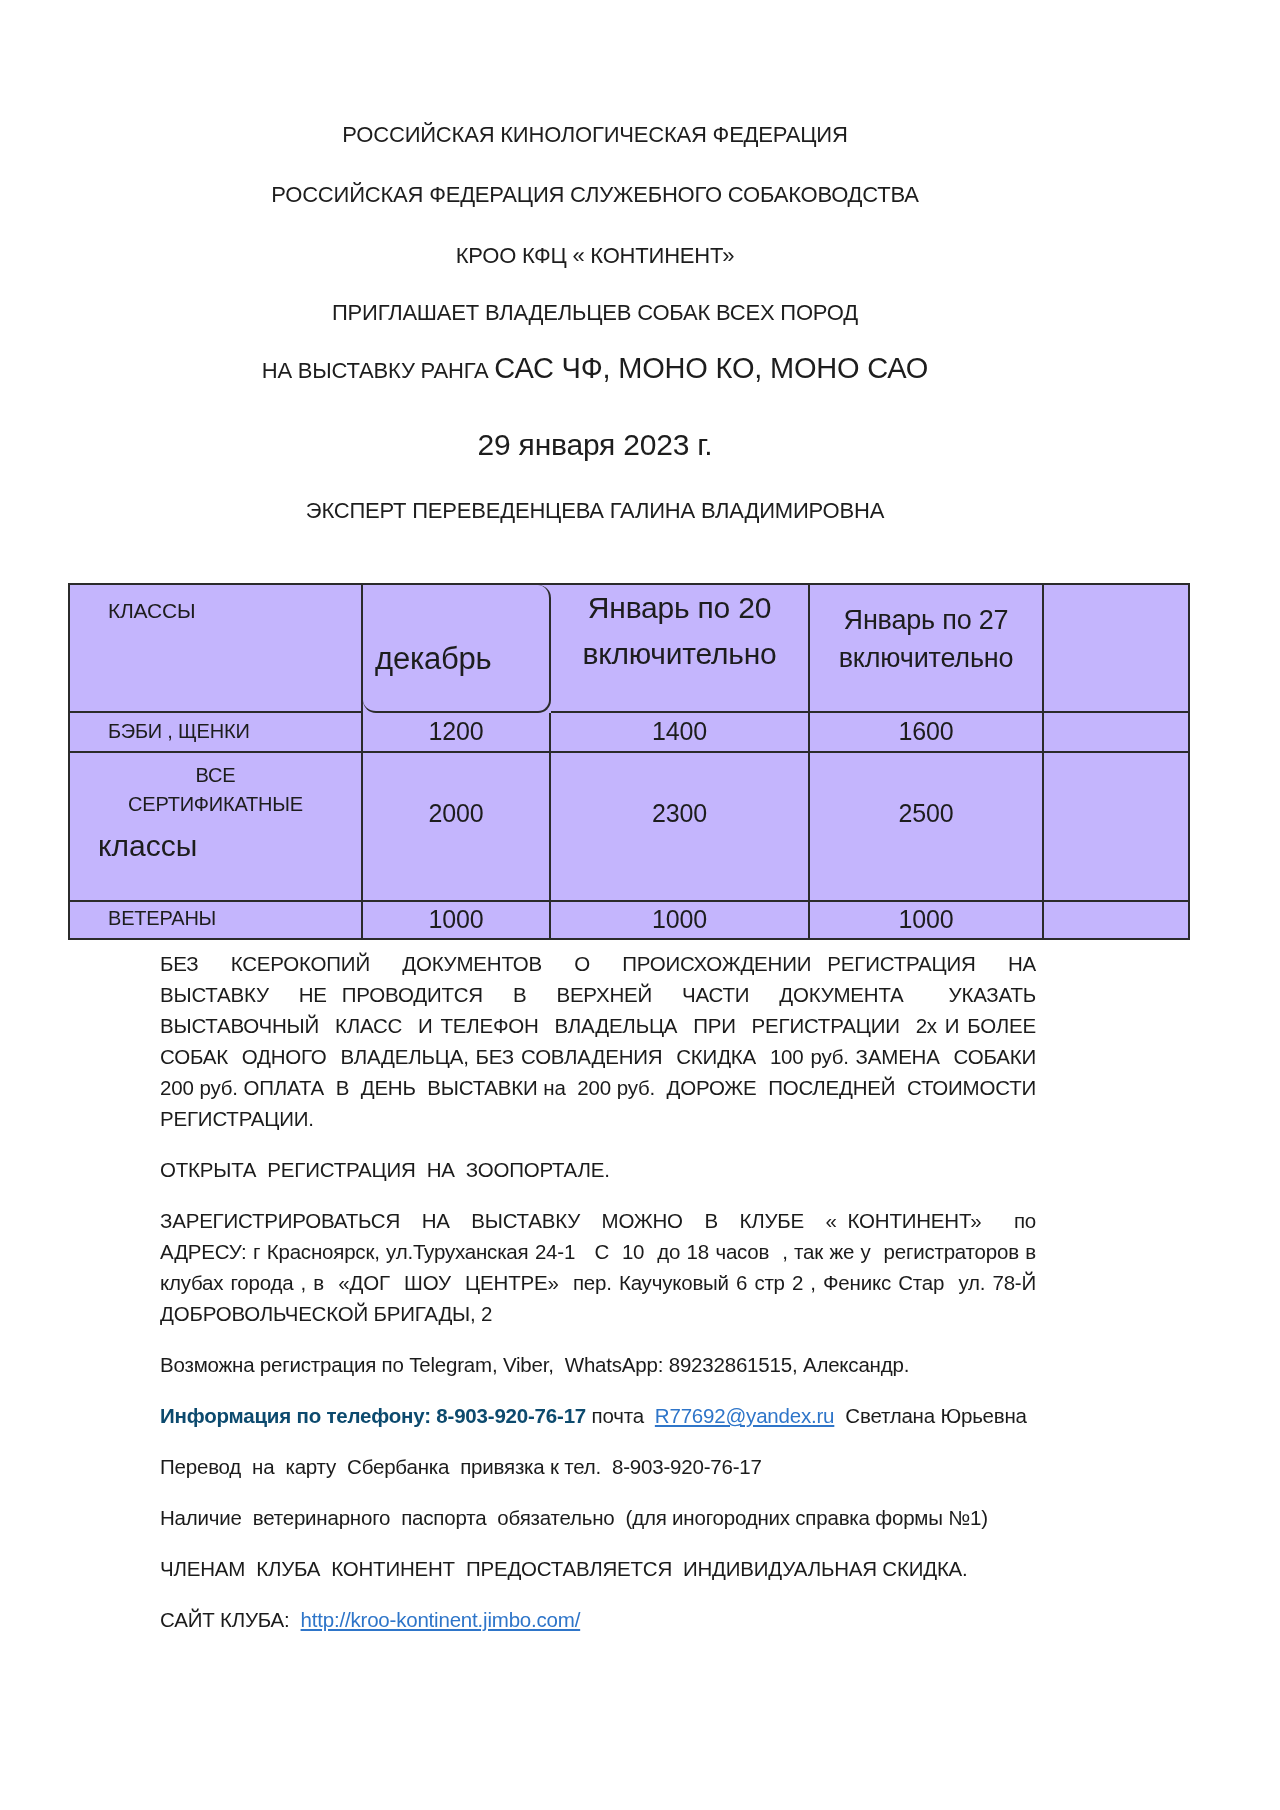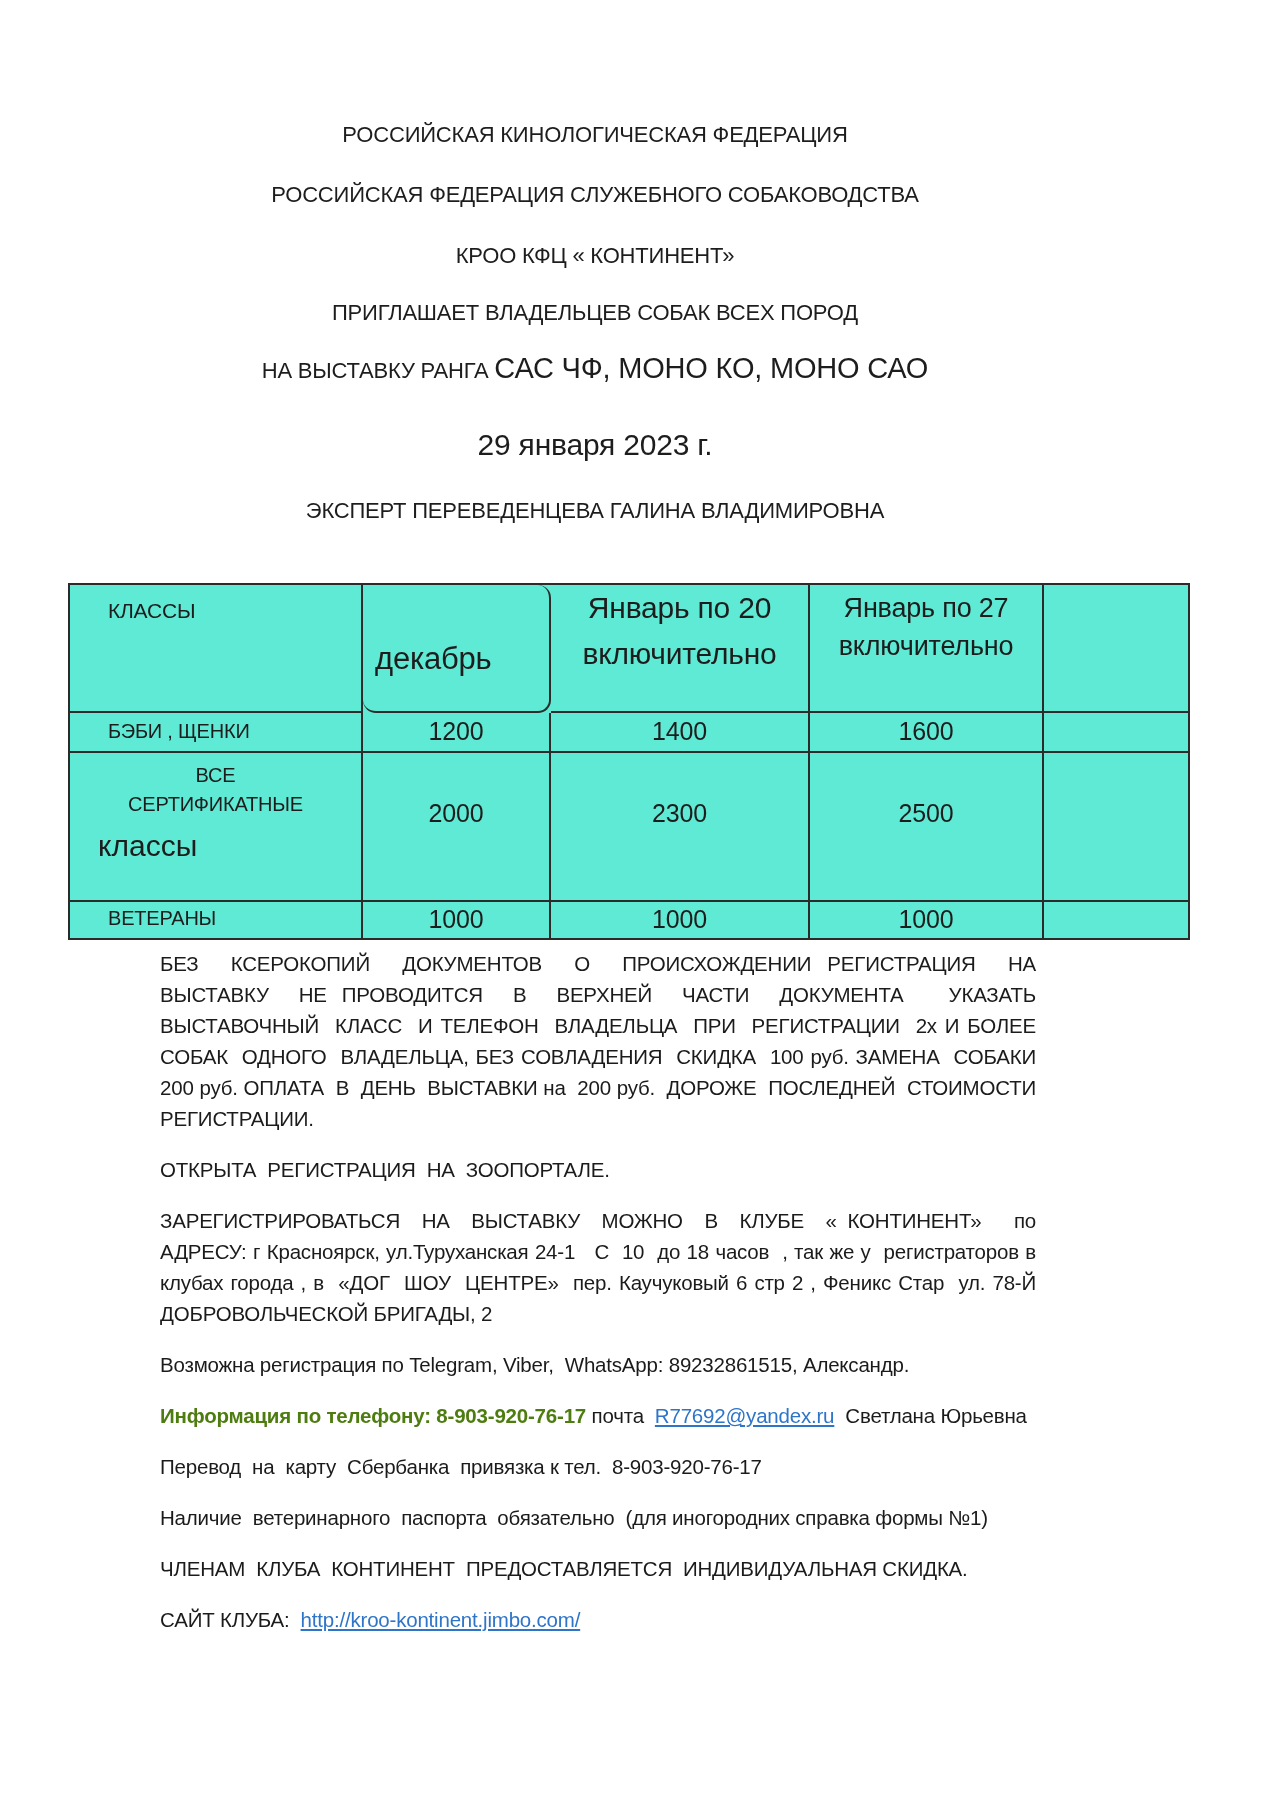--- a/index.html
+++ b/index.html
@@ -19,43 +19,43 @@
   .l5 .emph { font-size:29px; }
   .l6 { top:428px; font-size:30px; }
   .l7 { top:498px; font-size:22px; }
   
   .price-table {
     position:absolute; left:68px; top:583px; width:1122px; height:357px;
     box-sizing:border-box; border:2px solid #2b2b2b;
     display:grid;
     grid-template-columns:293px 188px 259px 234px 144px;
     grid-template-rows:128px 40px 149px 36px;
-    background:#5eead4;
+    background:#c4b5fd;
   }
   .pt-cell { box-sizing:border-box; border-right:2px solid #2b2b2b; border-bottom:2px solid #2b2b2b; overflow:hidden; }
   .pt-cell.no-r { border-right:none; }
   .pt-cell.no-b { border-bottom:none; }
   .hc-classes { font-size:21px; padding:14px 0 0 38px; }
   .hc-december { font-size:31px; padding:56px 0 0 12px;border-radius:13px; }
   .hc-jan { text-align:center; }
   .hc-jan20 { font-size:30px; padding-top:0; line-height:46px; }
-  .hc-jan27 { font-size:27px; padding-top:4px; line-height:38px; }
+  .hc-jan27 { font-size:27px; padding-top:16px; line-height:38px; }
   .rc-label { font-size:20px; padding-left:38px; line-height:36px; }
   .rc-num { font-size:25px; text-align:center; line-height:37px; }
   .rc-cert-label { text-align:center; font-size:20px; padding-top:8px; line-height:29px; }
   .rc-cert-label .big { display:block; text-align:left; font-size:30px; padding-left:28px; margin-top:12px; letter-spacing:0; }
   .rc-cert-num { font-size:25px; text-align:center; padding-top:46px; }
   .rc-vet-label { font-size:20px; padding-left:38px; line-height:32px; }
   .rc-vet-num { font-size:25px; text-align:center; line-height:34px; }
   
   .paras { position:absolute; left:160px; top:948px; width:876px; font-size:20.5px; line-height:31px; color:#1b1b1b; }
   .paras p { margin:0 0 20px 0; }
   .paras p.up { white-space:pre-wrap; text-align:justify; }
   .paras p.pre { white-space:pre-wrap; }
-  .info-blue { color:#4d7c0f; font-weight:bold;margin-top:17px; }
+  .info-blue { color:#0c4a6e; font-weight:bold;margin-top:17px; }
   .doc-link { color:#2e75c9; text-decoration:underline; cursor:pointer; }
 </style>
 </head>
 <body>
 
 <div class="page">
 
   <div class="hline l1">РОССИЙСКАЯ КИНОЛОГИЧЕСКАЯ  ФЕДЕРАЦИЯ</div>
   <div class="hline l2">РОССИЙСКАЯ  ФЕДЕРАЦИЯ СЛУЖЕБНОГО  СОБАКОВОДСТВА</div>
   <div class="hline l3">КРОО  КФЦ  « КОНТИНЕНТ»</div>

